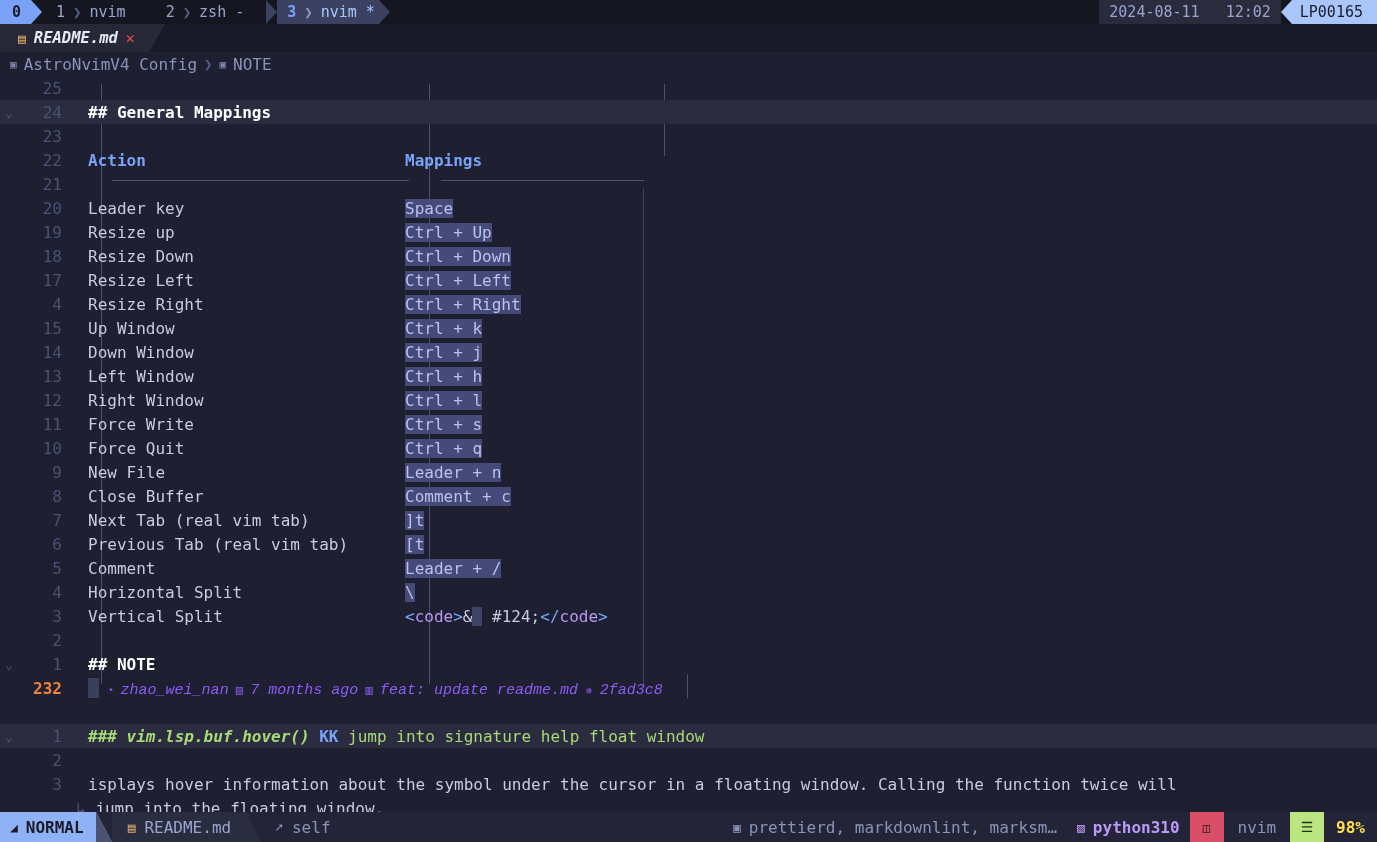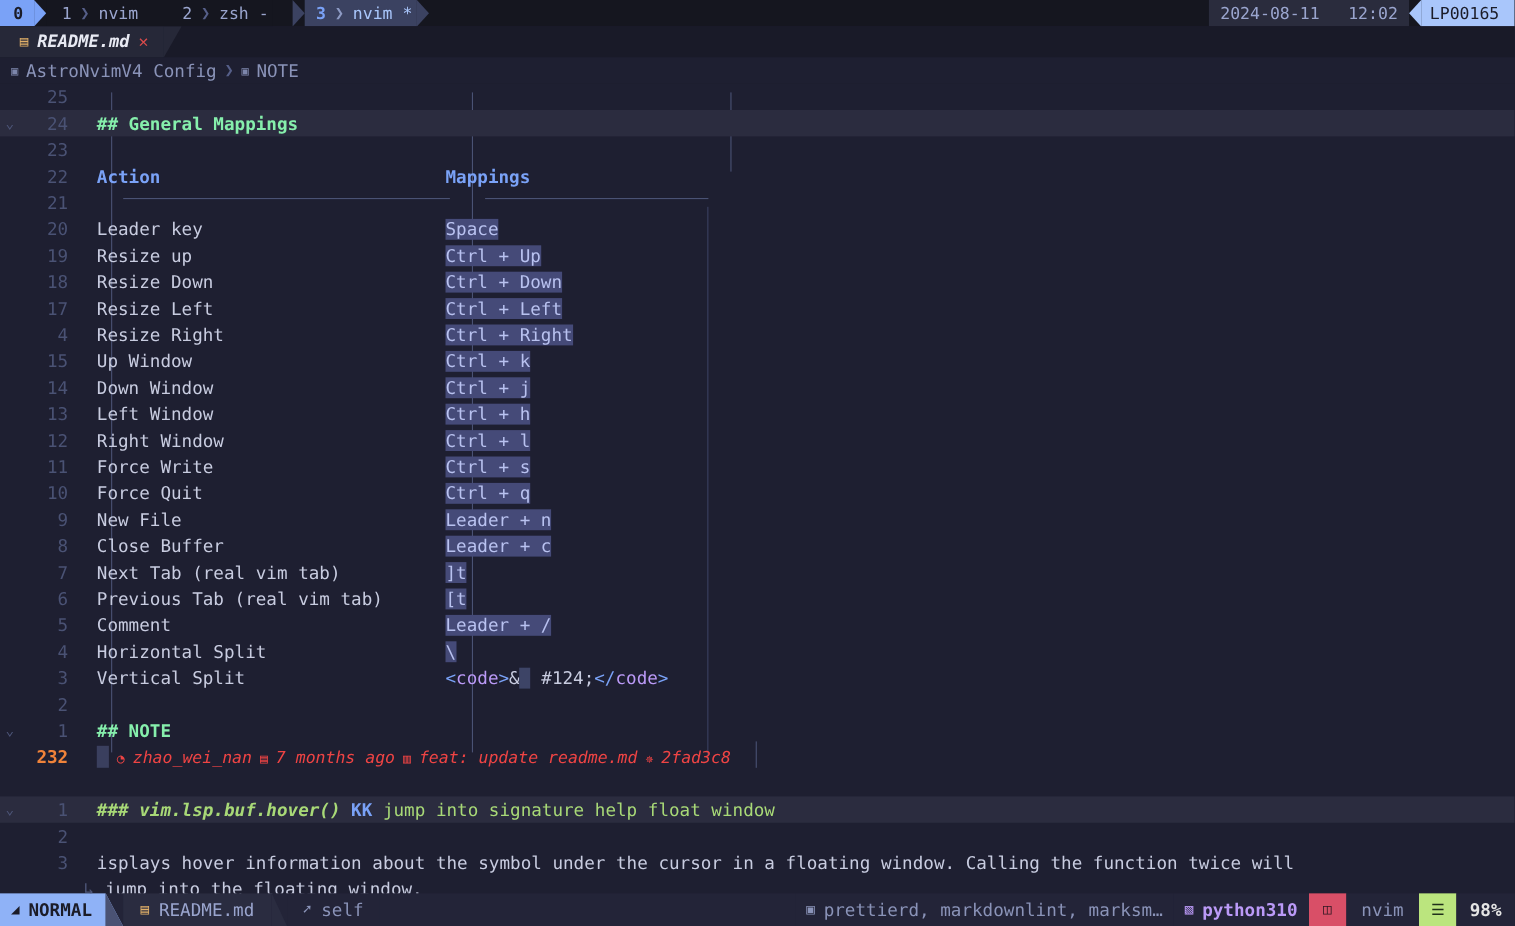--- a/index.html
+++ b/index.html
@@ -125,30 +125,30 @@
   }
   .lnum {
     width: 44px; min-width: 44px;
     text-align: right; padding-right: 14px;
     color: #4a5274; font-size: 16px;
   }
   .lnum.cur { color: #f0833a; font-weight: bold; }
   .txt { position: relative; flex: 1; padding-left: 12px; font-size: 16px; color: #c8cce0; }
 
   
-  .md-h2 { color: #86efac; font-weight: bold; }
+  .md-h2 { color: #ffffff; font-weight: bold; }
   .md-h3 { color: #a8d977; font-weight: bold; font-style: italic; }
   .md-h3 .kk { color: #7aa2f7; font-style: normal; font-weight: bold; }
   .md-h3 .plain { color: #a8d977; font-style: normal; font-weight: normal; }
   .thead { color: #7aa2f7; font-weight: bold; }
   .tcell { color: #c8cce0; }
   .sel { background: #454a78; color: #b9c2f0; }
   .tag-open { color: #7aa2f7; }
   .tag-name { color: #bb9af7; }
-  .blame { color: #ef4444; font-style: italic; font-size: 15px; }
+  .blame { color: #8b5cf6; font-style: italic; font-size: 15px; font-family: Liberation Mono, monospace; }
   .blame .ic { font-style: normal; font-size: 12px; }
   .body-txt { color: #c8cce0; }
   .brk { color: #4d5578; }
 
   
   .vline { position: absolute; width: 1px; background: #4a5274; }
   .hline { position: absolute; height: 1px; background: #4a5274; }
   .indent-guide { position: absolute; width: 1px; background: #3a4061; }
   .cursorblk { display: inline-block; width: 10px; height: 19px; background: #3d4466; vertical-align: -4px; }
   .cursorblk2 { display:inline-block; width: 11px; height: 20px; background: #3a3f5e; vertical-align: -4px; }
@@ -212,21 +212,21 @@
   .sl-nvim {
     background: #232438; color: #8a93b8;
     display: flex; align-items: center; padding: 0 14px;
   }
   .sl-greenbox {
     background: #bbe57e; color: #20301a;
     display: flex; align-items: center; justify-content: center;
     width: 34px; font-size: 14px;
   }
   .sl-pct {
-    background: #232438; color: #e5e5e5; font-weight: bold;
+    background: #232438; color: #fde047; font-weight: bold;
     display: flex; align-items: center; padding: 0 12px 0 12px;
   }
 </style>
 </head>
 <body>
 
 <div id="app">
 
   <div class="tmux-bar">
     <div class="tmux-left">
@@ -309,21 +309,21 @@
         <div class="row"><div class="fold"></div><div class="lnum">18</div><div class="txt"><span style="display: inline-block; width: 317px;"><span class="tcell">Resize Down</span></span><span class="sel">Ctrl + Down</span></div></div>
         <div class="row"><div class="fold"></div><div class="lnum">17</div><div class="txt"><span style="display: inline-block; width: 317px;"><span class="tcell">Resize Left</span></span><span class="sel">Ctrl + Left</span></div></div>
         <div class="row"><div class="fold"></div><div class="lnum">4</div><div class="txt"><span style="display: inline-block; width: 317px;"><span class="tcell">Resize Right</span></span><span class="sel">Ctrl + Right</span></div></div>
         <div class="row"><div class="fold"></div><div class="lnum">15</div><div class="txt"><span style="display: inline-block; width: 317px;"><span class="tcell">Up Window</span></span><span class="sel">Ctrl + k</span></div></div>
         <div class="row"><div class="fold"></div><div class="lnum">14</div><div class="txt"><span style="display: inline-block; width: 317px;"><span class="tcell">Down Window</span></span><span class="sel">Ctrl + j</span></div></div>
         <div class="row"><div class="fold"></div><div class="lnum">13</div><div class="txt"><span style="display: inline-block; width: 317px;"><span class="tcell">Left Window</span></span><span class="sel">Ctrl + h</span></div></div>
         <div class="row"><div class="fold"></div><div class="lnum">12</div><div class="txt"><span style="display: inline-block; width: 317px;"><span class="tcell">Right Window</span></span><span class="sel">Ctrl + l</span></div></div>
         <div class="row"><div class="fold"></div><div class="lnum">11</div><div class="txt"><span style="display: inline-block; width: 317px;"><span class="tcell">Force Write</span></span><span class="sel">Ctrl + s</span></div></div>
         <div class="row"><div class="fold"></div><div class="lnum">10</div><div class="txt"><span style="display: inline-block; width: 317px;"><span class="tcell">Force Quit</span></span><span class="sel">Ctrl + q</span></div></div>
         <div class="row"><div class="fold"></div><div class="lnum">9</div><div class="txt"><span style="display: inline-block; width: 317px;"><span class="tcell">New File</span></span><span class="sel">Leader + n</span></div></div>
-        <div class="row"><div class="fold"></div><div class="lnum">8</div><div class="txt"><span style="display: inline-block; width: 317px;"><span class="tcell">Close Buffer</span></span><span class="sel">Leader + c</span></div></div>
+        <div class="row"><div class="fold"></div><div class="lnum">8</div><div class="txt"><span style="display: inline-block; width: 317px;"><span class="tcell">Close Buffer</span></span><span class="sel">Comment + c</span></div></div>
         <div class="row"><div class="fold"></div><div class="lnum">7</div><div class="txt"><span style="display: inline-block; width: 317px;"><span class="tcell">Next Tab (real vim tab)</span></span><span class="sel">]t</span></div></div>
         <div class="row"><div class="fold"></div><div class="lnum">6</div><div class="txt"><span style="display: inline-block; width: 317px;"><span class="tcell">Previous Tab (real vim tab)</span></span><span class="sel">[t</span></div></div>
         <div class="row"><div class="fold"></div><div class="lnum">5</div><div class="txt"><span style="display: inline-block; width: 317px;"><span class="tcell">Comment</span></span><span class="sel">Leader + /</span></div></div>
         <div class="row"><div class="fold"></div><div class="lnum">4</div><div class="txt"><span style="display: inline-block; width: 317px;"><span class="tcell">Horizontal Split</span></span><span class="sel">\</span></div></div>
         <div class="row"><div class="fold"></div><div class="lnum">3</div><div class="txt"><span style="display: inline-block; width: 317px;"><span class="tcell">Vertical Split</span></span><span><span class="tag-open">&lt;</span><span class="tag-name">code</span><span class="tag-open">&gt;</span><span>&amp;</span><span class="cursorblk"></span><span> #124;</span><span class="tag-open">&lt;/</span><span class="tag-name">code</span><span class="tag-open">&gt;</span></span></div></div>
         <div class="row"><div class="fold"></div><div class="lnum">2</div><div class="txt"><span></span></div></div>
         <div class="row"><div class="fold">⌄</div><div class="lnum">1</div><div class="txt"><span class="md-h2">## NOTE</span></div></div>
         <div class="row"><div class="fold"></div><div class="lnum cur">232</div><div class="txt"><span class="cursorblk2"></span><span class="blame"><span class="ic"> ◔ </span><span>zhao_wei_nan</span><span class="ic"> ▤ </span><span>7 months ago</span><span class="ic"> ▥ </span><span>feat: update readme.md</span><span class="ic"> ✵ </span><span>2fad3c8</span></span></div></div>
         <div class="row"><div class="fold"></div><div class="lnum"></div><div class="txt"><span></span></div></div>
         <div class="row cursorline"><div class="fold">⌄</div><div class="lnum">1</div><div class="txt"><span class="md-h3"><span>### vim.lsp.buf.hover() </span><span class="kk">KK</span><span class="plain"> jump into signature help float window</span></span></div></div>

